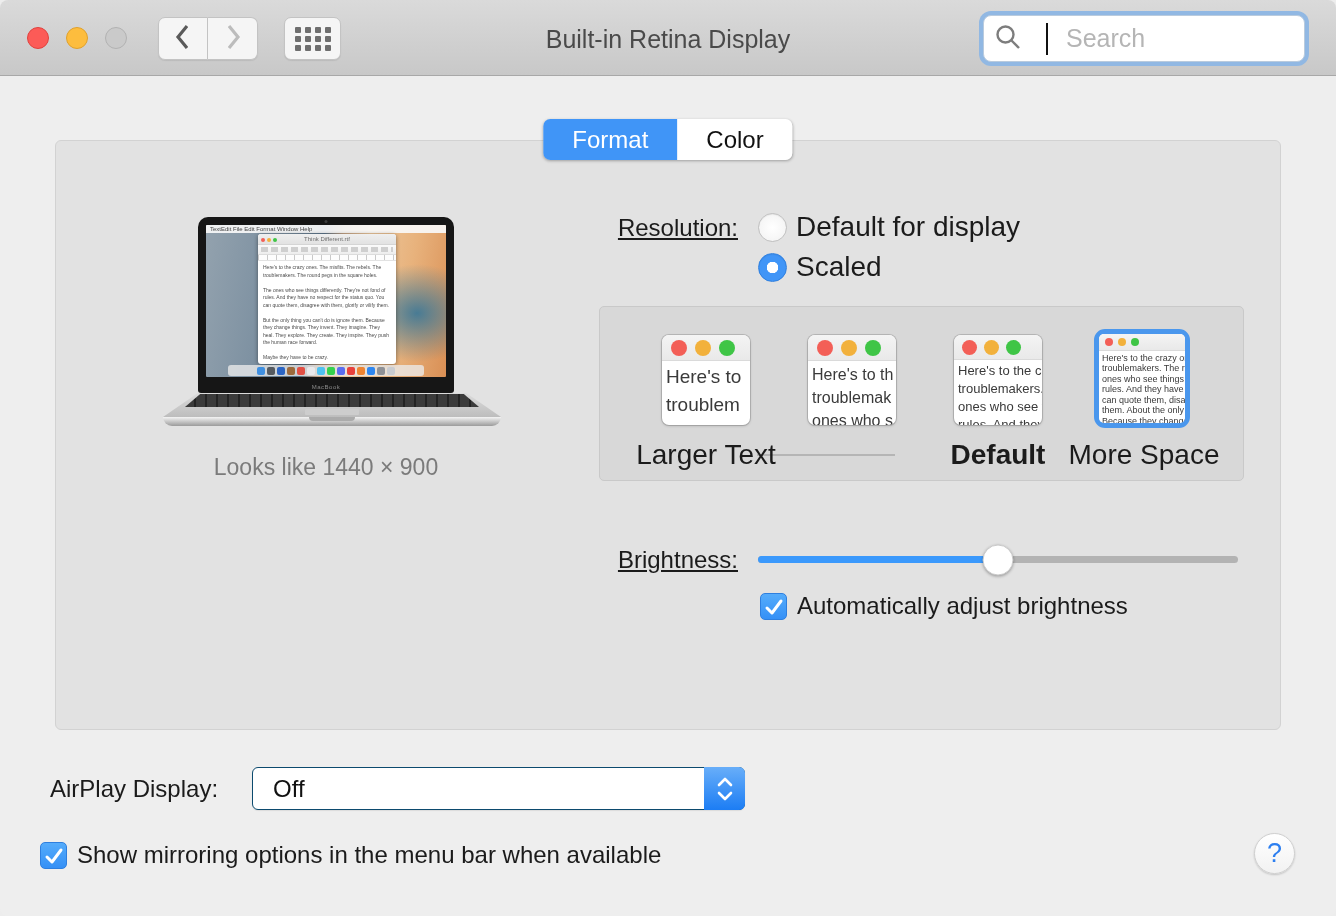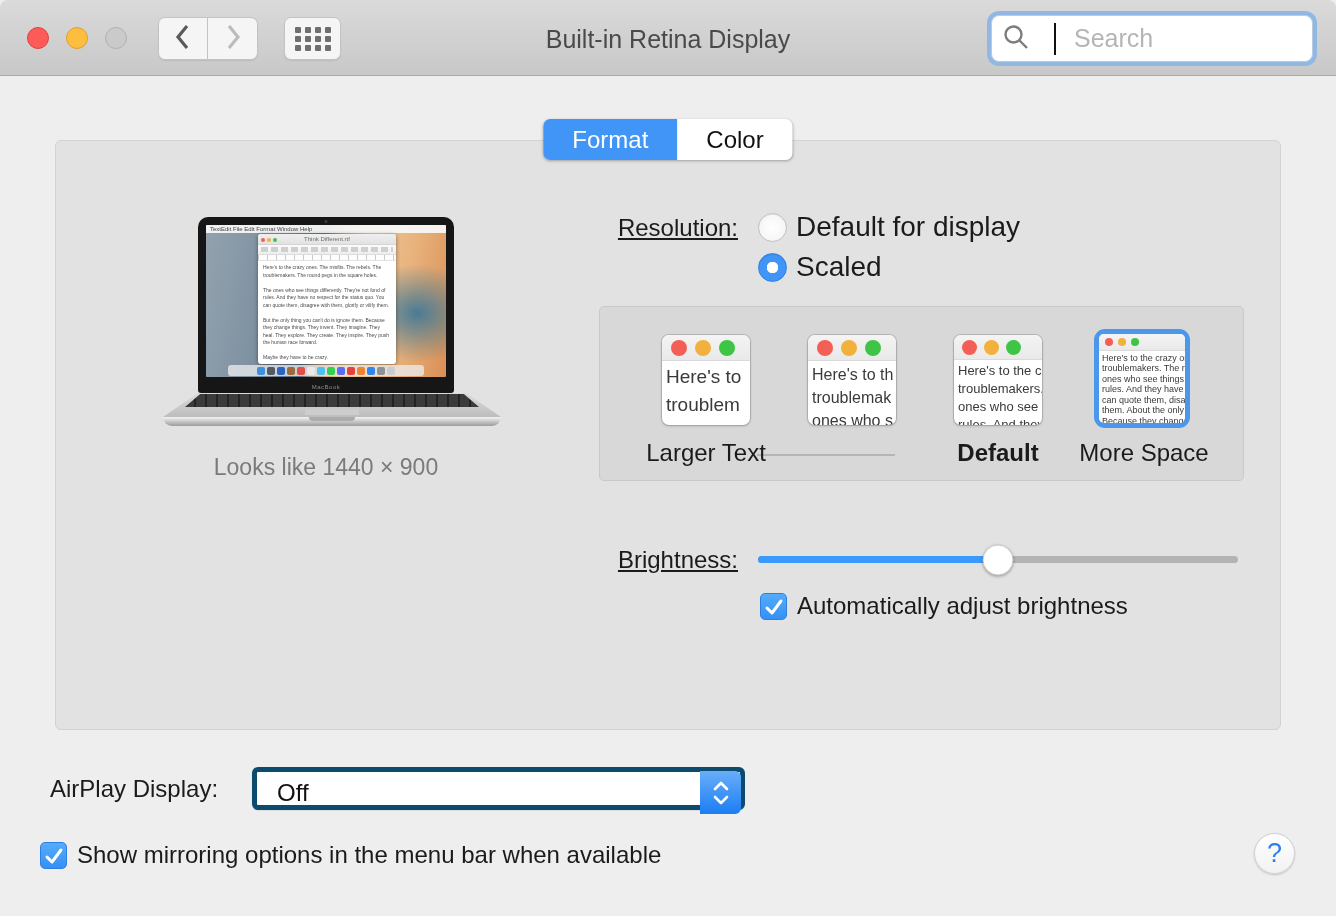--- a/index.html
+++ b/index.html
@@ -17,21 +17,21 @@
   .navgroup { position:absolute; left:158px; top:17px; display:flex; box-shadow:0 1px 1px rgba(0,0,0,.08); border-radius:7px; }
   .navbtn { width:50px; height:43px; background:#f5f5f5; border:1px solid #c3c3c3; display:flex; align-items:center; justify-content:center; }
   .navbtn.back { border-radius:7px 0 0 7px; }
   .navbtn.fwd  { border-radius:0 7px 7px 0; border-left:none; }
   .gridbtn { position:absolute; left:284px; top:17px; width:57px; height:43px; background:#f5f5f5;
     border:1px solid #c3c3c3; border-radius:7px; display:flex; align-items:center; justify-content:center; box-shadow:0 1px 1px rgba(0,0,0,.08); }
   .griddots { display:grid; grid-template-columns:repeat(4,6px); grid-auto-rows:6px; gap:3px 4px; }
   .griddots span { background:#6e6e6e; border-radius:1px; }
   .win-title { position:absolute; top:0; left:0; width:100%; height:76px; line-height:78px;
     text-align:center; font-size:25px; color:#4a4a4a; pointer-events:none; }
-  .search { position:absolute; top:15px; right:23px; width:322px; height:47px; background:#ffffff;
+  .search { position:absolute; top:15px; right:31px; width:322px; height:47px; background:#ffffff;
     border:1px solid #b9cbde; border-radius:8px; box-shadow:0 0 0 4px #91b8e3; display:flex; align-items:center; padding:0 10px;gap:16px; }
   .search svg { flex:0 0 auto; }
   .caret { width:2px; height:32px; background:#111; margin:0 2px 0 8px; }
   .search input { flex:1; border:none; outline:none; font-size:25px; color:#222; background:transparent; min-width:0;
     font-family:"Liberation Sans","DejaVu Sans",sans-serif; }
   .search input::placeholder { color:#b5b5b5; }
 
   
   .tabs { position:absolute; top:119px; left:50%; transform:translateX(-50%); display:flex; height:41px;
     border-radius:7px; box-shadow:0 1px 3px rgba(0,0,0,.3); z-index:6; }
@@ -103,39 +103,39 @@
   .tdot { border-radius:50%; flex:0 0 auto; }
   .t-red { background:#f35f57; } .t-yel { background:#f2b13c; } .t-grn { background:#3fc546; }
   .thumb-text { white-space:pre; overflow:hidden; color:#3a3a3a; padding:2px 4px; }
   .tb-lg  { height:26px; gap:8px; padding-left:9px; }  .tb-lg .tdot { width:16px; height:16px; }
   .tb-md  { height:25px; gap:7px; padding-left:8px; }  .tb-md .tdot { width:15px; height:15px; }
   .tb-sm  { height:17px; gap:5px; padding-left:6px; }  .tb-sm .tdot { width:8px; height:8px; }
   .tx-1 { font-size:19px; line-height:1.45; }
   .tx-2 { font-size:16px; line-height:1.45; }
   .tx-3 { font-size:13px; line-height:1.38; }
   .tx-4 { font-size:9px;  line-height:1.16; padding:2px 3px; }
-  .scale-label { position:absolute; top:132px; font-size:24px; color:#1b1b1b; text-align:center; }
+  .scale-label { position:absolute; top:132px; font-size:28px; color:#1b1b1b; text-align:center; }
   .scale-label.bold { font-weight:bold; }
 
   
   .slider-track { position:absolute; left:702px; top:415px; width:480px; height:7px; border-radius:4px; background:#b3b3b3; }
   .slider-fill { position:absolute; left:0; top:0; height:100%; border-radius:4px; background:var(--slider-blue,#3b99fc); width:50%; }
   .slider-thumb { position:absolute; top:50%; left:50%; transform:translate(-50%,-50%); width:31px; height:31px;
     border-radius:50%; background:#fff; border:1px solid #c9c9c9; box-shadow:0 1px 3px rgba(0,0,0,.3); }
   .checkbox-row { position:absolute; display:flex; align-items:center; gap:10px; }
   .checkbox { width:27px; height:27px; border-radius:5px; background:#fff; border:1px solid #c0c0c0; position:relative; }
   .checkbox.on { background:linear-gradient(#55acfb,#3590f6); border:1px solid #2e7fdf; }
   .checkbox svg { position:absolute; left:2px; top:3px; display:none; }
   .checkbox.on svg { display:block; }
   .checkbox-label { font-size:24px; color:#1b1b1b; }
 
   
   .airplay-label { position:absolute; left:50px; top:767px; height:43px; line-height:43px; font-size:24px; color:#1b1b1b; }
   .popup { position:absolute; left:252px; top:767px; width:493px; height:43px; background:#fff;
-    border:5px solid #0c4a6e; border-radius:6px; box-shadow:0 1px 1px rgba(0,0,0,.08); }
+    border:1px solid #0c4a6e; border-radius:6px; box-shadow:0 1px 1px rgba(0,0,0,.08); }
   .popup-value { position:absolute; left:20px; top:0; height:41px; line-height:41px; font-size:24px; color:#111; }
   .popup-cap { position:absolute; right:-1px; top:-1px; width:41px; height:43px; border-radius:0 6px 6px 0;
     background:linear-gradient(#68aef9,#1c7df4); display:flex; align-items:center; justify-content:center; }
   .help-btn { position:absolute; left:1254px; top:833px; width:41px; height:41px; border-radius:50%;
     background:linear-gradient(#ffffff,#f2f2f2); border:1px solid #cfcfcf; box-shadow:0 1px 2px rgba(0,0,0,.18);
     text-align:center; line-height:39px; font-size:27px; color:#2d7ff0; }
   .mirror-row { left:40px; top:841px; }
 </style>
 </head>
 <body>

